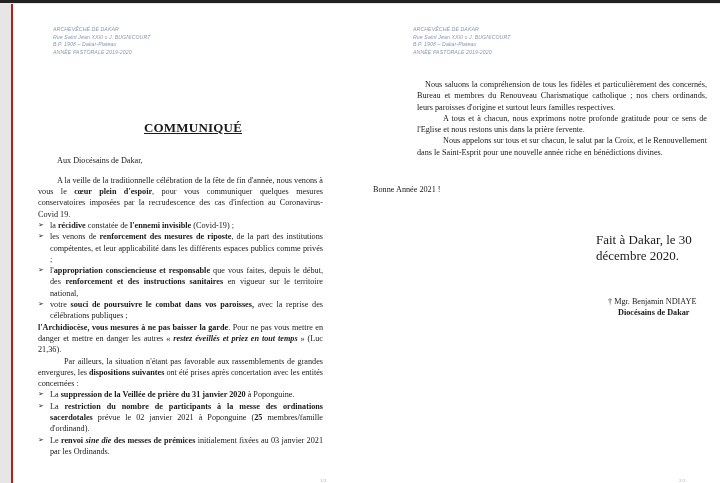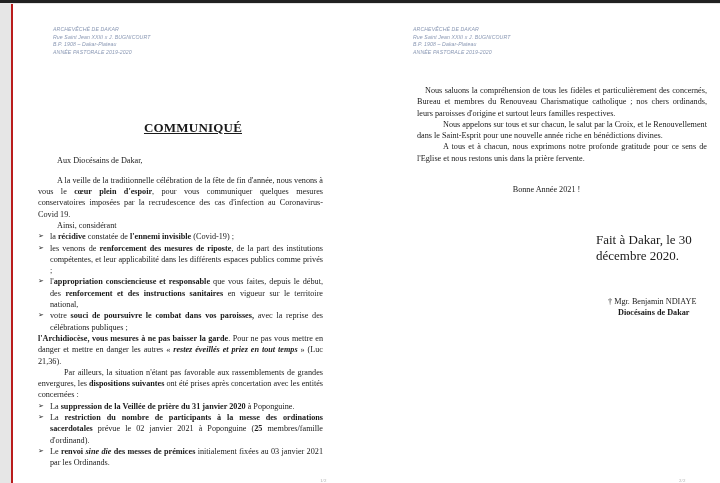--- a/index.html
+++ b/index.html
@@ -28,38 +28,38 @@
     .page.left .letterhead { left: 40px; top: 22px; }
     .page.right .letterhead { left: 40px; top: 22px; }
     .title {
       position: absolute; left: 0; width: 360px; top: 116px;
       text-align: center; font-weight: bold; font-size: 13px;
       text-decoration: underline; letter-spacing: 0.2px;
       font-family: "Liberation Serif", serif;
     }
     .body-text { position: absolute; font-size: 8.2px; line-height: 11.3px; }
     .page.left .body-text { left: 25px; width: 285px; top: 151px; }
-    .page.right .body-text { left: 44px; width: 290px; top: 81px; }
+    .page.right .body-text { left: 44px; width: 290px; top: 75px; }
     p { margin: 0; text-align: justify; }
     .indent { text-indent: 19px; }
     .indent2 { text-indent: 26px; }
     .ml { margin-left: 19px; }
     .gap { height: 8.5px; }
     ul.arrows { list-style: none; margin: 0; padding: 0; }
     ul.arrows li { position: relative; padding-left: 12px; text-align: justify; }
     ul.arrows li .arrow { position: absolute; left: 0; top: 0; font-size: 7px; }
     .ul1 { margin-left: 36px; }
     .ul2 { margin-left: 12px; }
     b { font-weight: bold; }
     .pagenum {
       position: absolute; font-size: 5px; color: #aaa;
     }
     .page.left .pagenum { left: 307px; top: 474px; }
     .page.right .pagenum { left: 306px; top: 474px; }
-    .greeting { position: absolute; left: 0; width: 347px; top: 181px; text-align: center; font-size: 8.2px; }
+    .greeting { position: absolute; left: 0; width: 347px; top: 181px; font-size: 8.2px; }
     .date { position: absolute; left: 223px; top: 228px; font-size: 13px; }
     .sig { position: absolute; left: 235px; top: 292px; font-size: 8.2px; line-height: 11px; }
     .sig .role { font-weight: bold; padding-left: 10px; }
   </style>
 </head>
 <body>
 
 <div class="topbar"></div>
 
 <div class="page left">
@@ -69,21 +69,20 @@
     <div>B.P. 1908 – Dakar-Plateau</div>
     <div>ANNÉE PASTORALE 2019-2020</div>
   </div>
 
   <div class="title">COMMUNIQUÉ</div>
 
   <div class="body-text">
     <p class="ml">Aux Diocésains de Dakar,</p>
     <div class="gap"></div>
     <p class="indent"><span>A la veille de la traditionnelle célébration de la fête de fin d'année, nous venons à vous le </span><b>cœur plein d'espoir</b><span>, pour vous communiquer quelques mesures conservatoires imposées par la recrudescence des cas d'infection au Coronavirus-Covid 19.</span></p>
-    <p class="ml">Ainsi, considérant</p>
     <ul class="arrows ul1">
       <li><span class="arrow">➢</span><span>la </span><b>récidive</b><span> constatée de </span><b>l'ennemi invisible</b><span> (Covid-19) ;</span></li>
       <li><span class="arrow">➢</span><span>les venons de </span><b>renforcement des mesures de riposte</b><span>, de la part des institutions compétentes, et leur applicabilité dans les différents espaces publics comme privés ;</span></li>
       <li><span class="arrow">➢</span><span>l'</span><b>appropriation consciencieuse et responsable</b><span> que vous faites, depuis le début, des </span><b>renforcement et des instructions sanitaires</b><span> en vigueur sur le territoire national,</span></li>
       <li><span class="arrow">➢</span><span>votre </span><b>souci de poursuivre le combat dans vos paroisses,</b><span> avec la reprise des célébrations publiques ;</span></li>
     </ul>
     <p><b>l'Archidiocèse, vous mesures à ne pas baisser la garde</b><span>. Pour ne pas vous mettre en danger et mettre en danger les autres « </span><b><i>restez éveillés et priez en tout temps</i></b><span> » (Luc 21,36).</span></p>
     <p class="indent2"><span>Par ailleurs, la situation n'étant pas favorable aux rassemblements de grandes envergures, les </span><b>dispositions suivantes</b><span> ont été prises après concertation avec les entités concernées :</span></p>
     <ul class="arrows ul2">
       <li><span class="arrow">➢</span><span>La </span><b>suppression de la Veillée de prière du 31 janvier 2020</b><span> à Poponguine.</span></li>
@@ -97,22 +96,22 @@
 <div class="page right">
   <div class="letterhead">
     <div>ARCHEVÊCHÉ DE DAKAR</div>
     <div>Rue Saint Jean XXIII x J. BUGNICOURT</div>
     <div>B.P. 1908 – Dakar-Plateau</div>
     <div>ANNÉE PASTORALE 2019-2020</div>
   </div>
 
   <div class="body-text">
     <p class="indent" style="text-indent:8px">Nous saluons la compréhension de tous les fidèles et particulièrement des concernés, Bureau et membres du Renouveau Charismatique catholique ; nos chers ordinands, leurs paroisses d'origine et surtout leurs familles respectives.</p>
+    <p class="indent2">A tous et à chacun, nous exprimons notre profonde gratitude pour ce sens de l'Eglise et nous restons unis dans la prière fervente.</p>
     <p class="indent2">Nous appelons sur tous et sur chacun, le salut par la Croix, et le Renouvellement dans le Saint-Esprit pour une nouvelle année riche en bénédictions divines.</p>
-    <p class="indent2">A tous et à chacun, nous exprimons notre profonde gratitude pour ce sens de l'Eglise et nous restons unis dans la prière fervente.</p>
   </div>
 
   <div class="greeting">Bonne Année 2021 !</div>
   <div class="date">Fait à Dakar, le 30 décembre 2020.</div>
   <div class="sig">
     <div>† Mgr. Benjamin NDIAYE</div>
     <div class="role">Diocésains de Dakar</div>
   </div>
   <div class="pagenum">2/2</div>
 </div>

